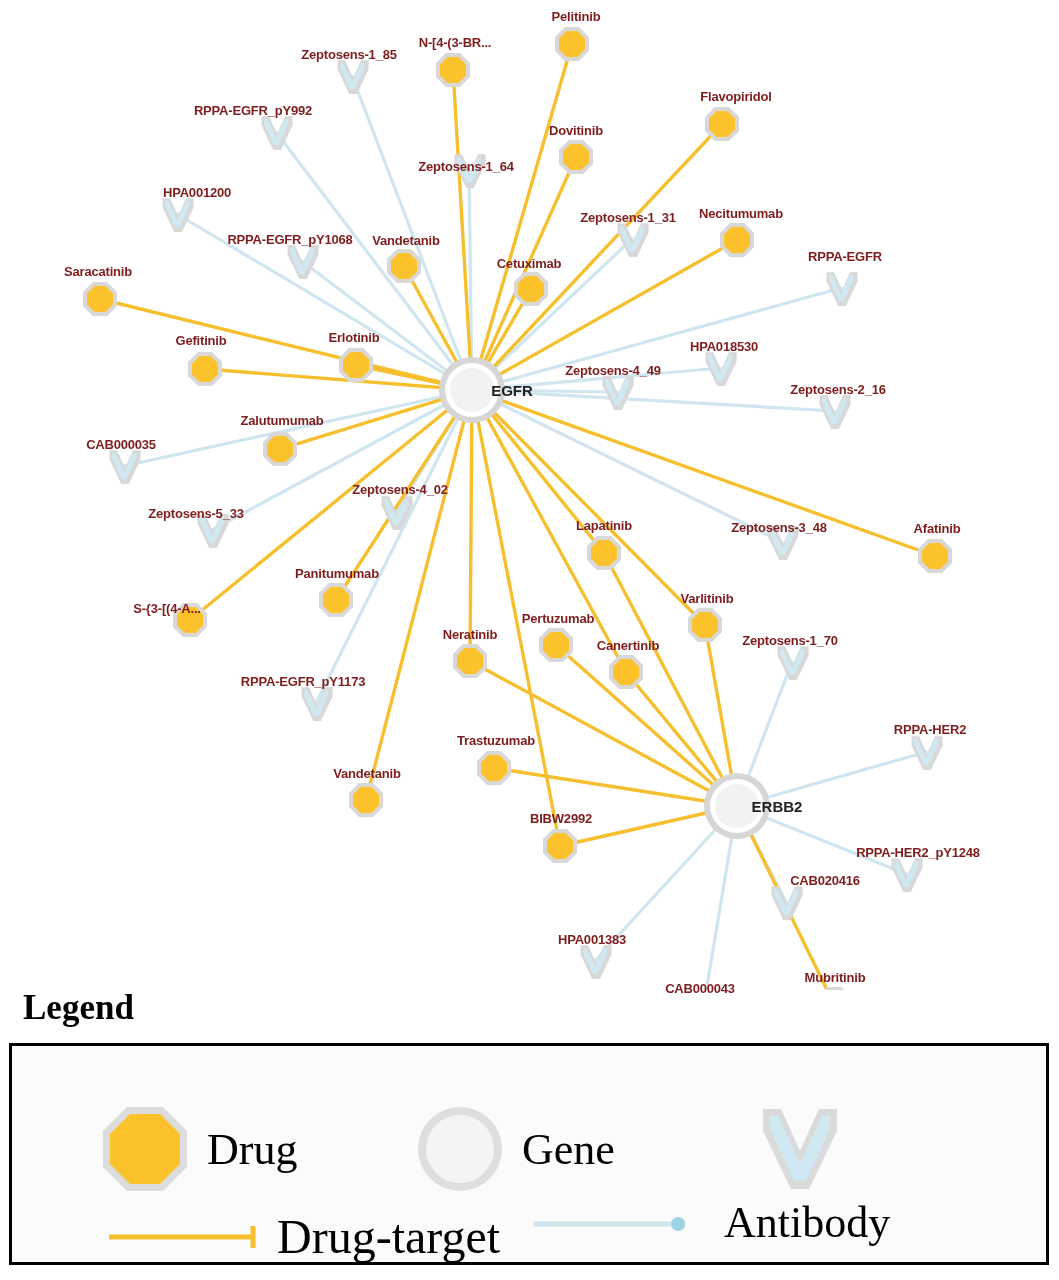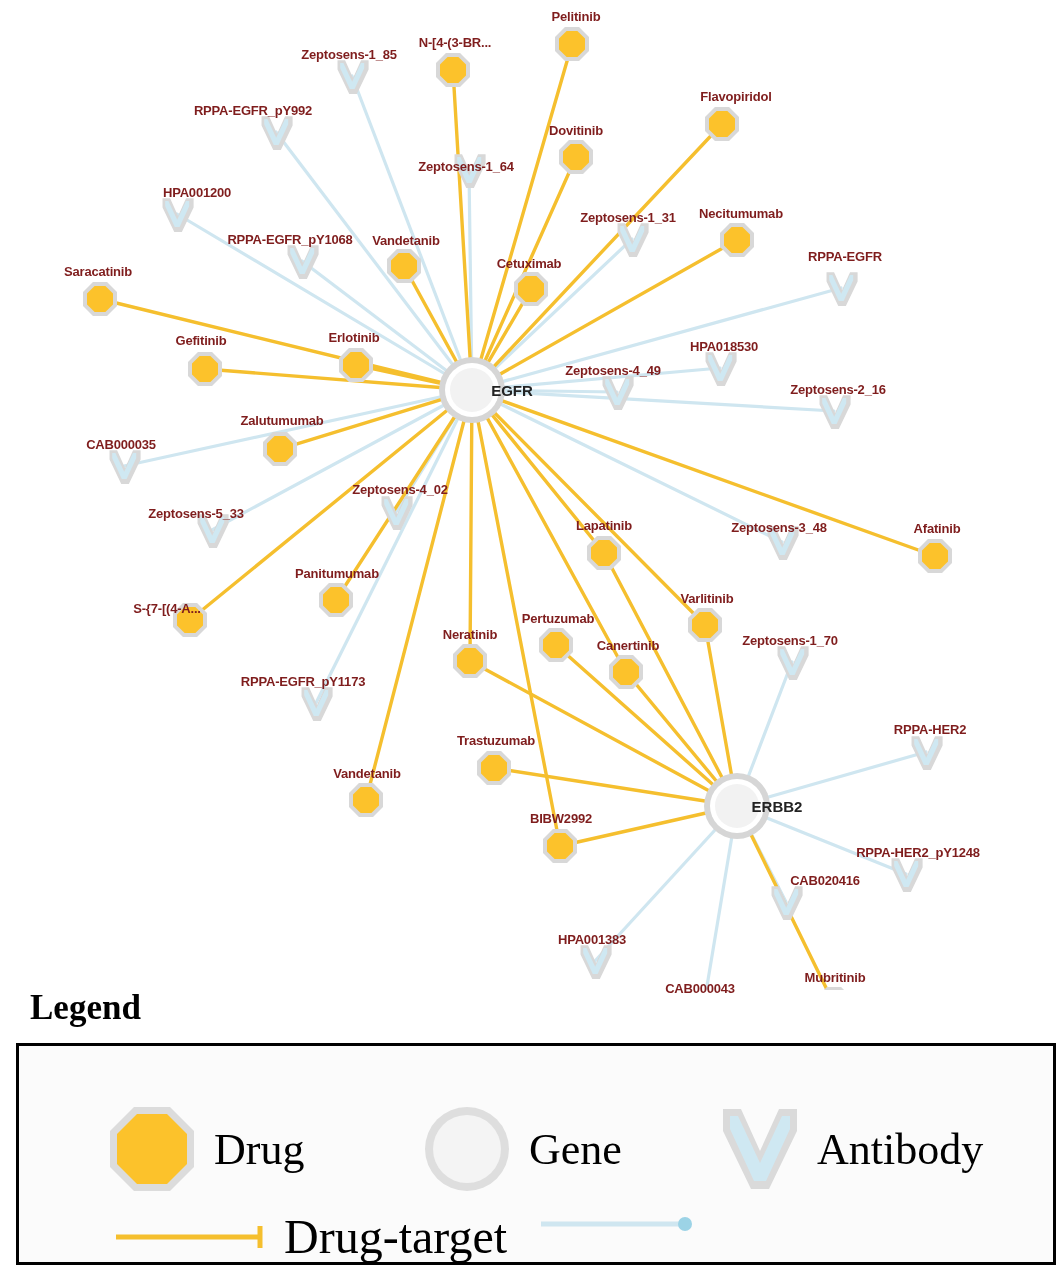--- a/index.html
+++ b/index.html
@@ -42,21 +42,21 @@
     font-weight: bold;
     font-size: 15px;
     color: #222222;
     white-space: nowrap;
     transform: translate(-50%, -50%);
     margin-left: 40px;
   }
   
   #legend-wrap {
     position: absolute;
-    left: 8px;
+    left: 1px;
     top: 988px;
     width: 872px;
     height: 292px;
   }
   #legend-title {
     position: absolute;
     left: 22px;
     top: 0px;
     font-family: "Liberation Serif", serif;
     font-size: 35px;
@@ -363,21 +363,21 @@
       <div class="node-label" style="left: 406px; top: 240px;">Vandetanib</div>
       <div class="node-label" style="left: 529px; top: 263px;">Cetuximab</div>
       <div class="node-label" style="left: 98px; top: 271px;">Saracatinib</div>
       <div class="node-label" style="left: 201px; top: 340px;">Gefitinib</div>
       <div class="node-label" style="left: 354px; top: 337px;">Erlotinib</div>
       <div class="node-label" style="left: 282px; top: 420px;">Zalutumumab</div>
       <div class="node-label" style="left: 937px; top: 528px;">Afatinib</div>
       <div class="node-label" style="left: 604px; top: 525px;">Lapatinib</div>
       <div class="node-label" style="left: 707px; top: 598px;">Varlitinib</div>
       <div class="node-label" style="left: 337px; top: 573px;">Panitumumab</div>
-      <div class="node-label" style="left: 167px; top: 608px;">S-{7-[(4-A...</div>
+      <div class="node-label" style="left: 167px; top: 608px;">S-{3-[(4-A...</div>
       <div class="node-label" style="left: 558px; top: 618px;">Pertuzumab</div>
       <div class="node-label" style="left: 470px; top: 634px;">Neratinib</div>
       <div class="node-label" style="left: 628px; top: 645px;">Canertinib</div>
       <div class="node-label" style="left: 496px; top: 740px;">Trastuzumab</div>
       <div class="node-label" style="left: 367px; top: 773px;">Vandetanib</div>
       <div class="node-label" style="left: 561px; top: 818px;">BIBW2992</div>
       <div class="node-label" style="left: 835px; top: 977px;">Mubritinib</div>
       <div class="gene-label" style="left: 472px; top: 390px;">EGFR</div>
       <div class="gene-label" style="left: 737px; top: 806px;">ERBB2</div>
     </div>
@@ -396,21 +396,21 @@
     </div>
 
     <div class="legend-item" style="left:400px; top:55px;">
       <svg width="96" height="96" viewBox="0 0 96 96">
         <circle cx="48" cy="48" r="42" fill="#dedede"></circle>
         <circle cx="48" cy="48" r="34" fill="#f4f4f4"></circle>
       </svg>
       <span class="legend-text">Gene</span>
     </div>
 
-    <div class="legend-item" style="left:698px; top:55px;">
+    <div class="legend-item" style="left:698px; top:55px;flex-direction:column;">
       <svg width="86" height="96" viewBox="0 0 86 96">
         <path d="M6,8 L24,8 L43,50 L62,8 L80,8 L80,30 L52,88 L34,88 L6,30 Z" fill="#dadada"></path>
         <path d="M13,15 L21,15 L43,62 L65,15 L73,15 L73,28 L49,80 L37,80 L13,28 Z" fill="#cfe8f2"></path>
       </svg>
       <span class="legend-text">Antibody</span>
     </div>
 
     <div class="legend-item" style="left:95px; top:163px;">
       <svg width="160" height="30" viewBox="0 0 160 30">
         <line x1="2" y1="15" x2="145" y2="15" stroke="#f5bf2e" stroke-width="5"></line>

